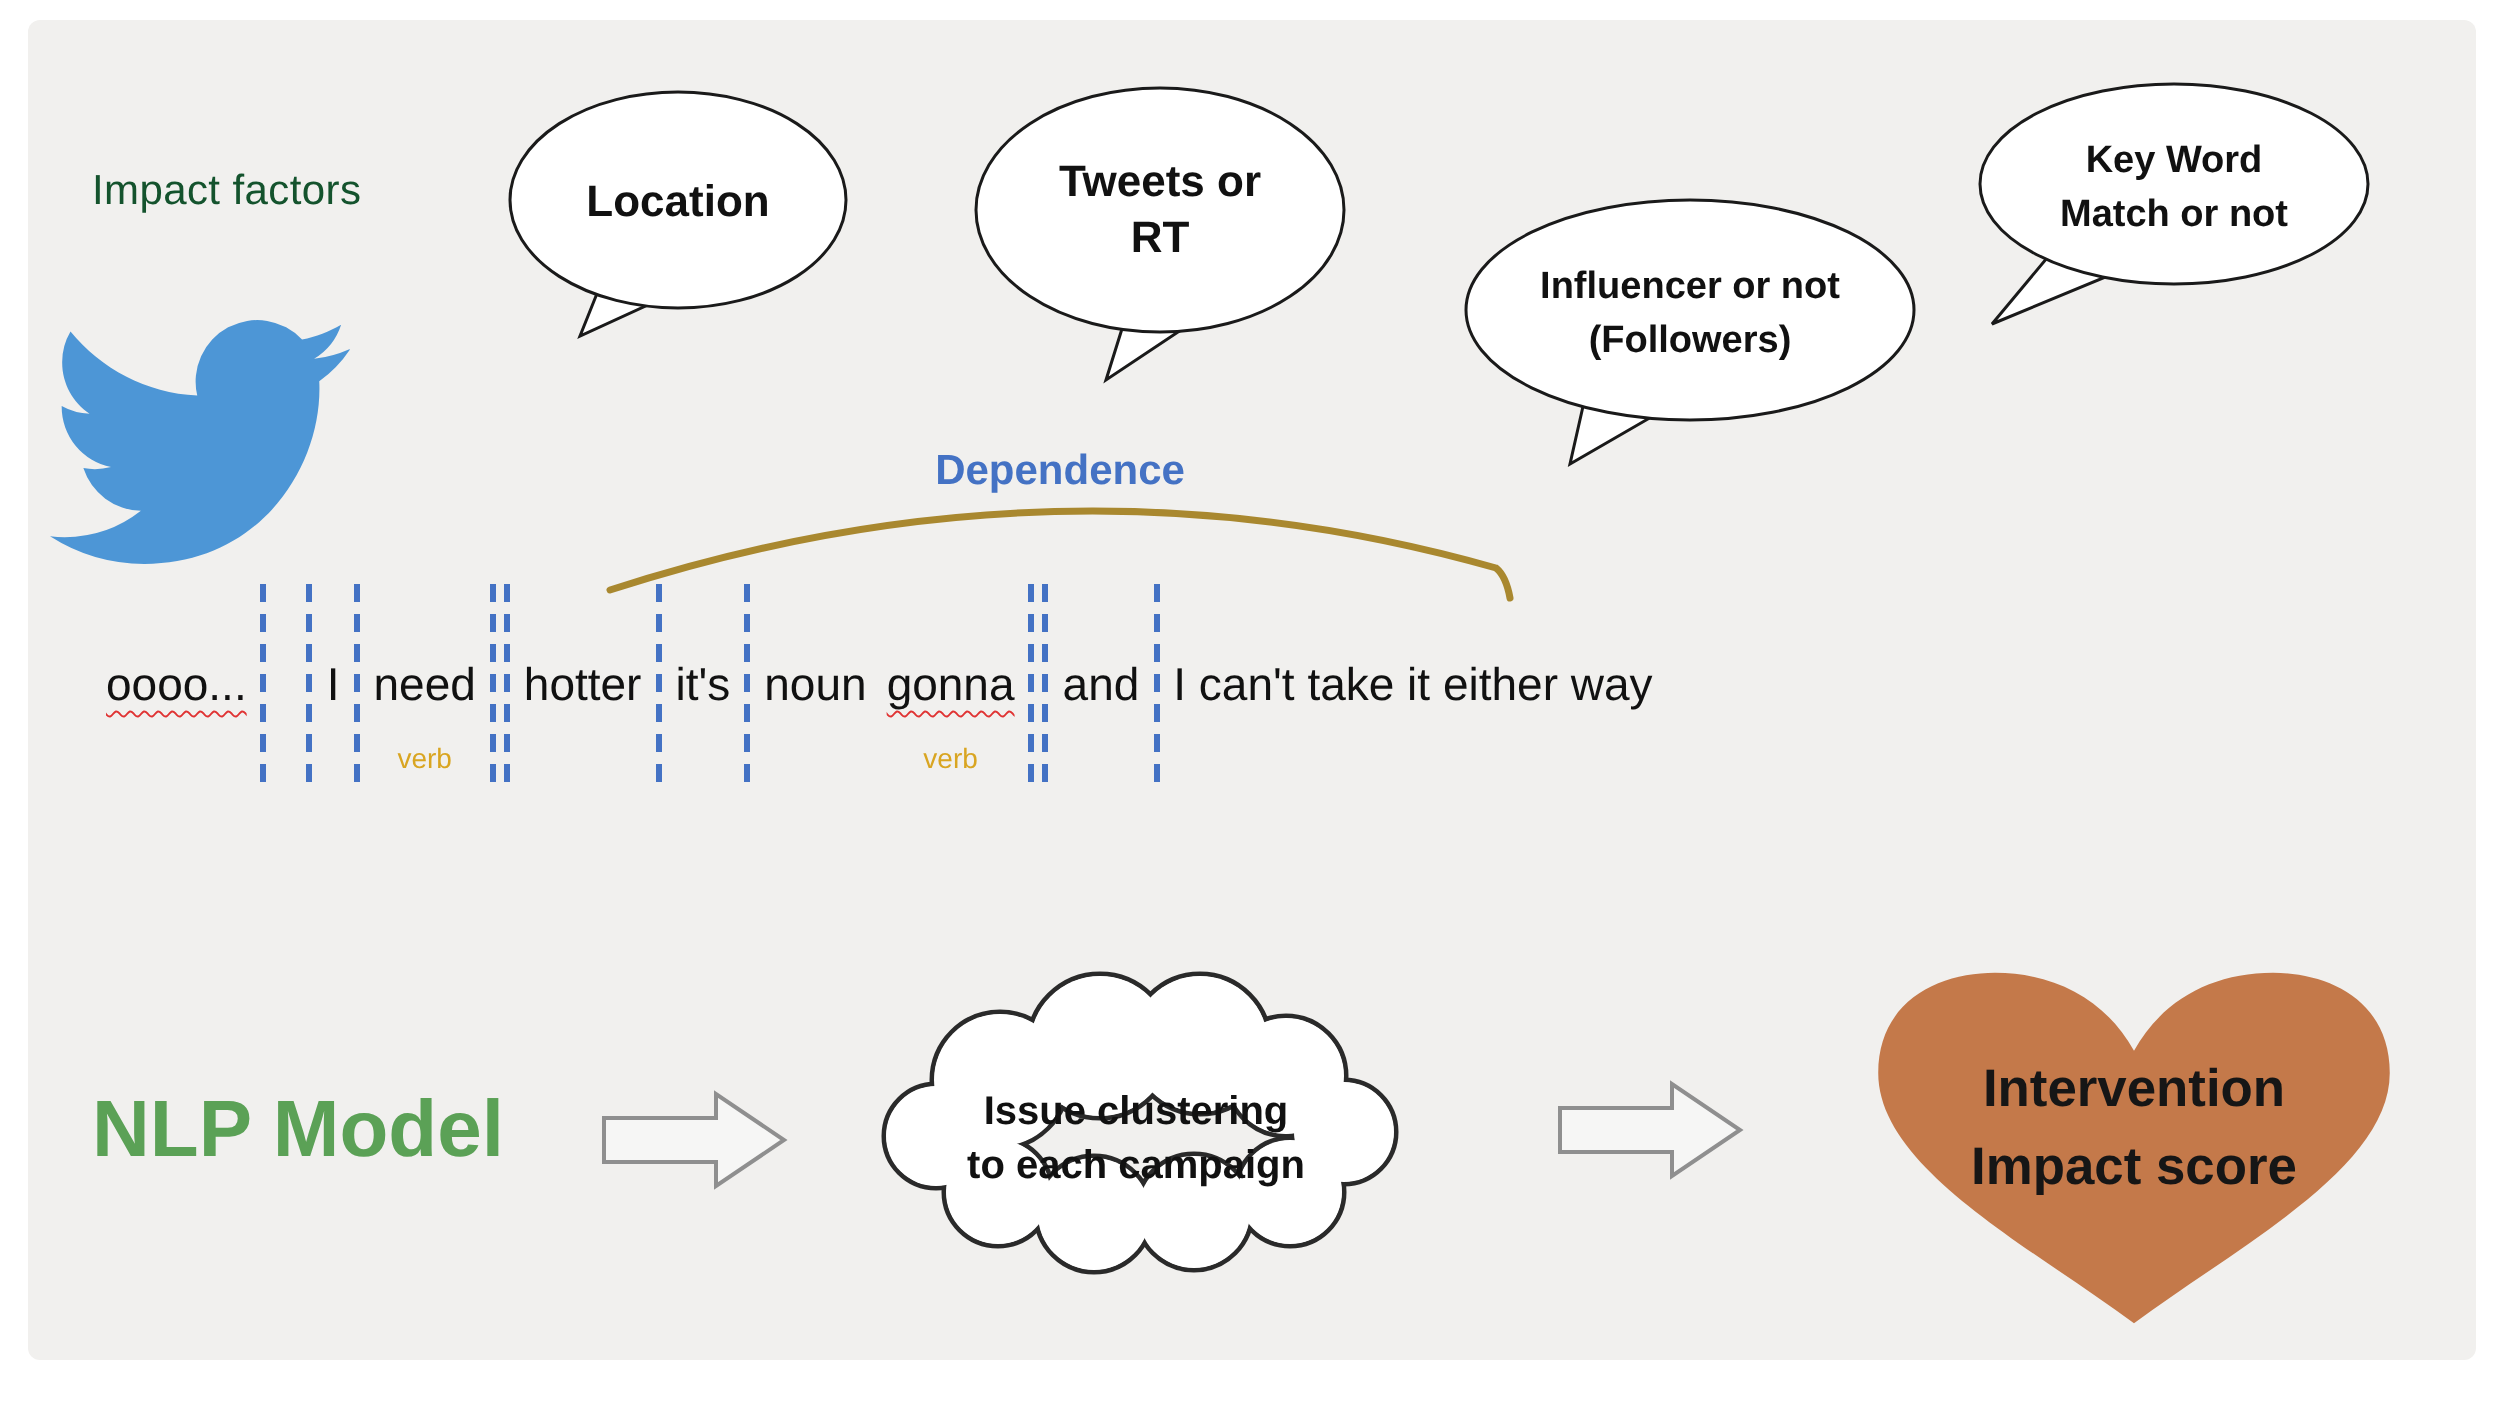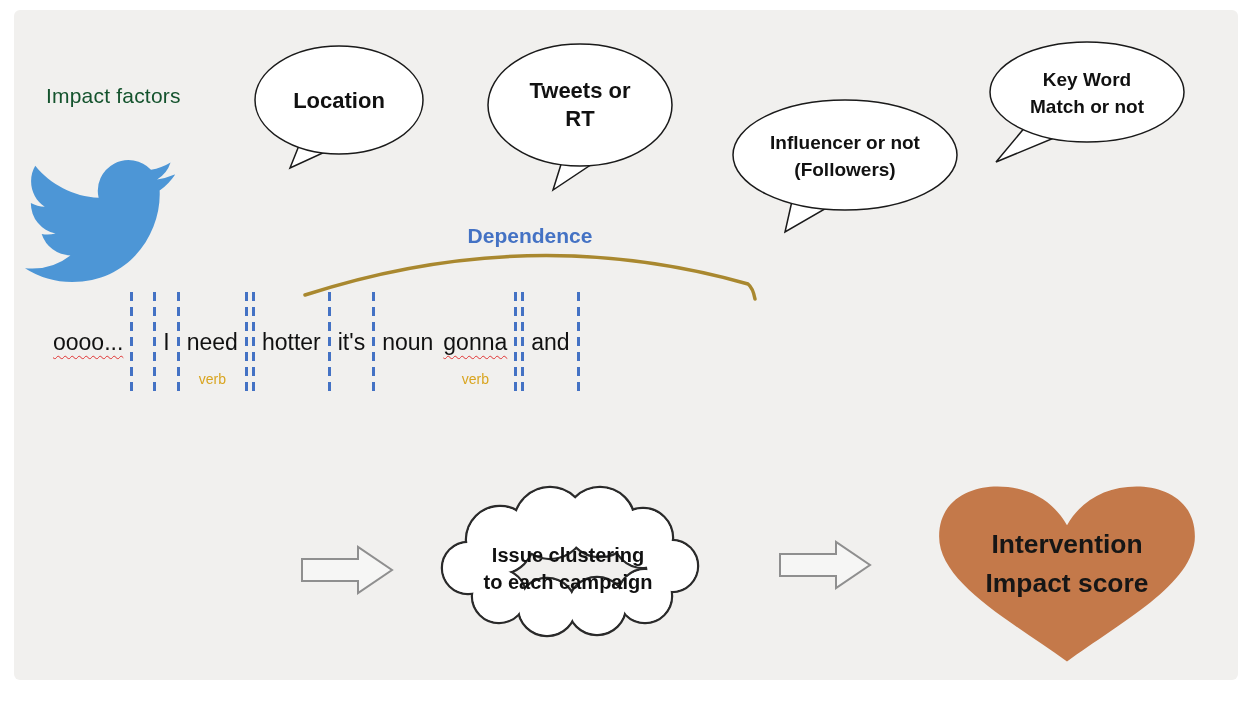--- a/index.html
+++ b/index.html
@@ -88,22 +88,24 @@
       <span class="token">hotter</span>
       <span class="sep"></span>
       <span class="token">it's</span>
       <span class="sep"></span>
       <span class="token">noun</span>
       <span class="token squiggle">gonna<span class="pos">verb</span></span>
       <span class="sep"></span>
       <span class="sep"></span>
       <span class="token">and</span>
       <span class="sep"></span>
+      <span class="token">I can't take it either way</span>
     </div>
 
+  <div class="abs nlp-label">NLP Model</div>
 
   <svg class="abs" style="left:300px; top:545px;" width="95" height="50" viewBox="0 0 95 50">
     <polygon points="2,14 58,14 58,2 92,25 58,48 58,36 2,36" fill="#F6F6F5" stroke="#8F8F8F" stroke-width="2"></polygon>
   </svg>
 
   <svg class="abs" style="left:425px; top:478px;" width="285" height="165" viewBox="0 0 285 165">
     <g fill="#ffffff" stroke="#2a2a2a" stroke-width="2.5">
       <circle cx="75" cy="62" r="34"></circle>
         <circle cx="125" cy="45" r="36"></circle>
         <circle cx="175" cy="44" r="35"></circle>

